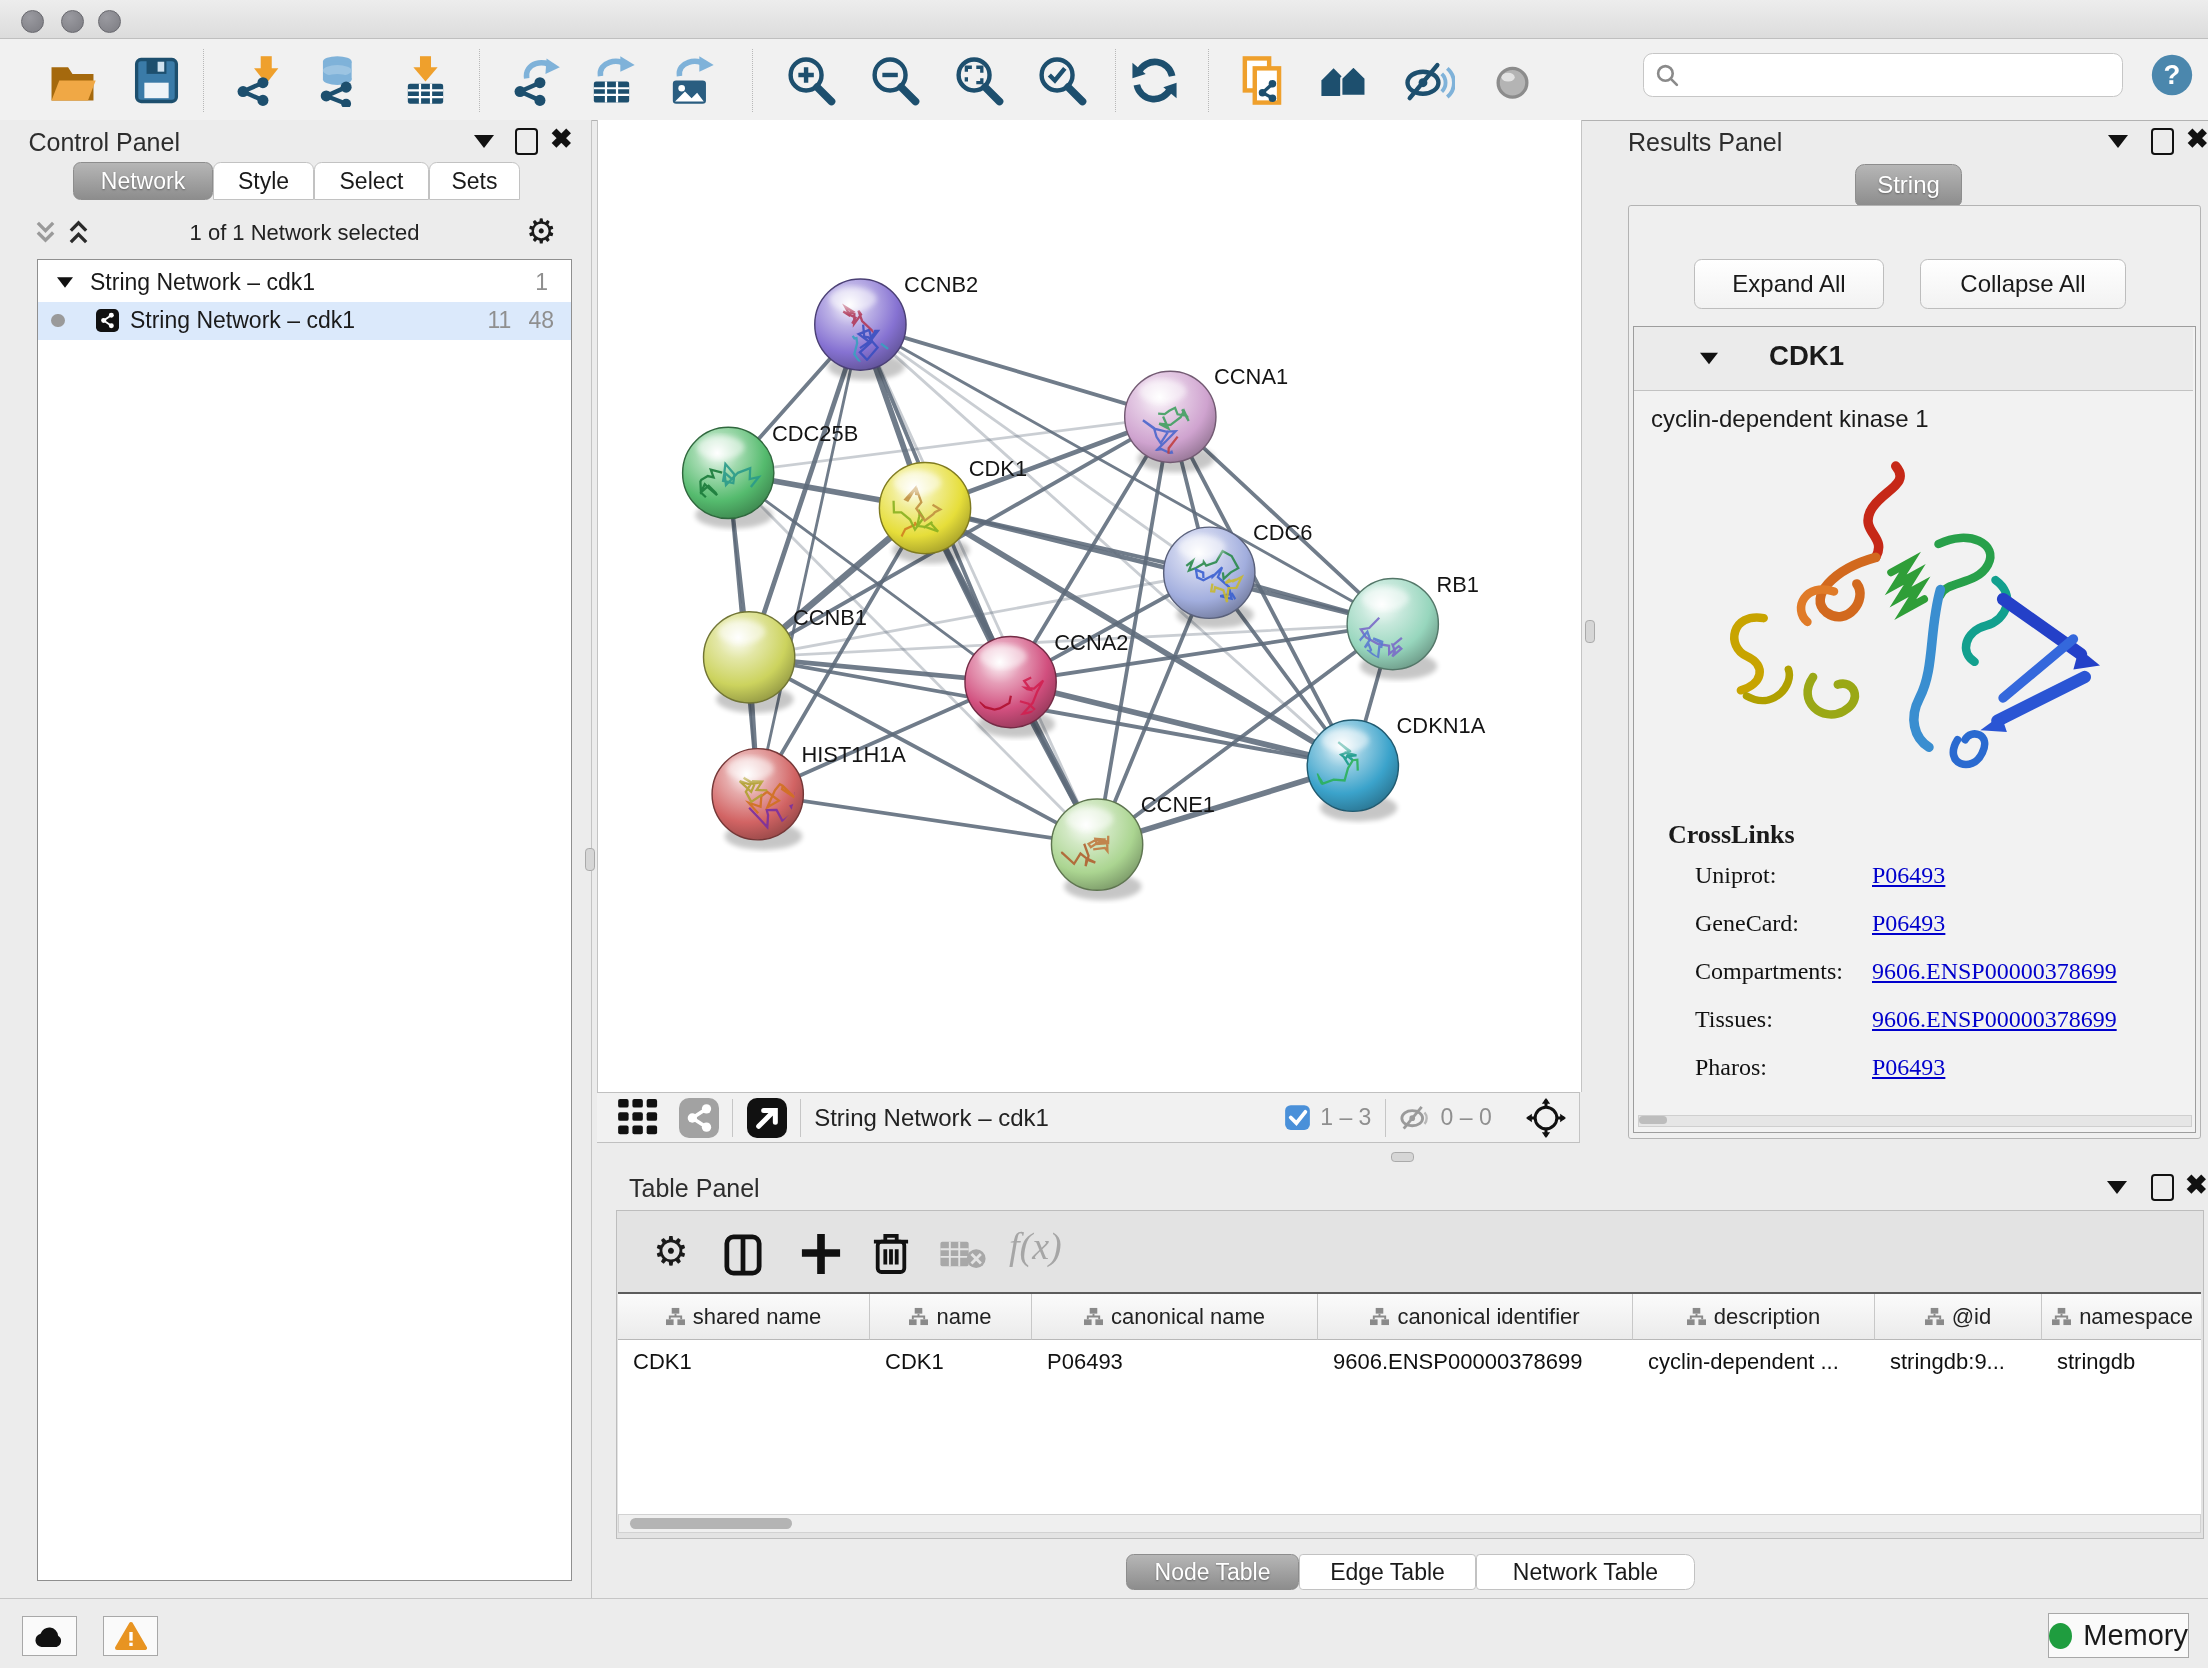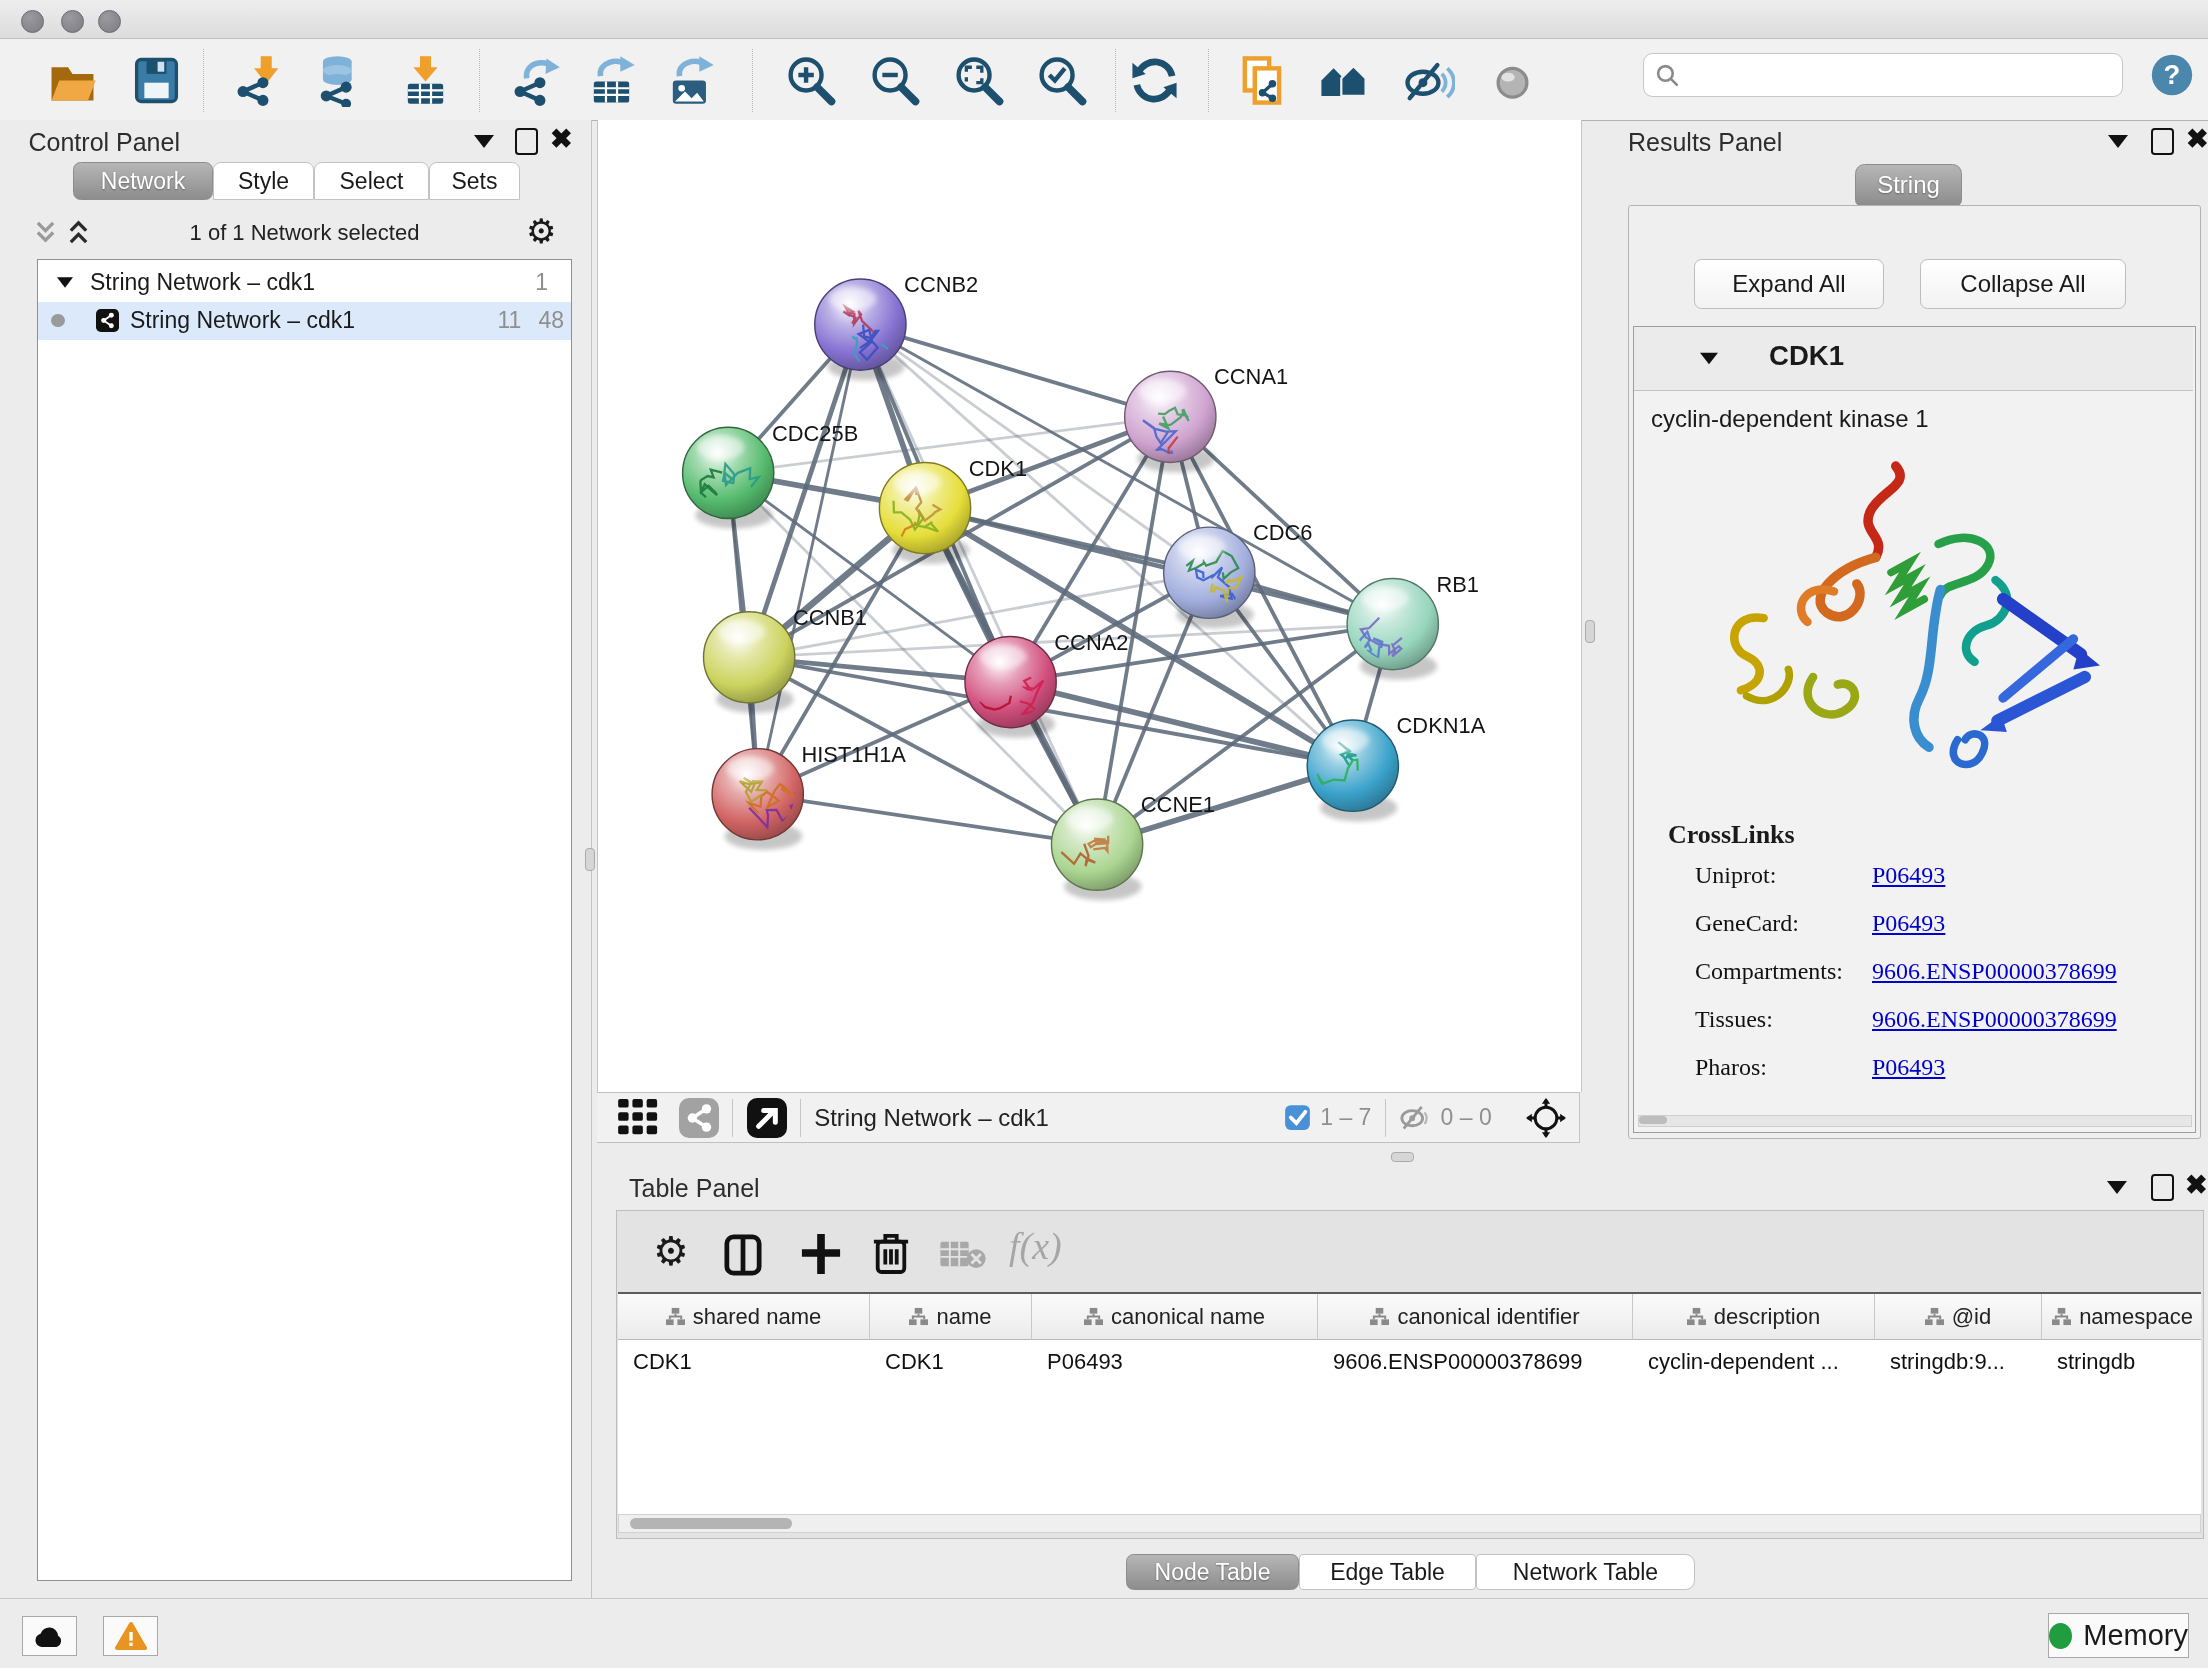--- a/index.html
+++ b/index.html
@@ -226,21 +226,21 @@
       <span style="width:13.3px;height:13.3px;border-radius:50%;background:#9a9a9a;margin-left:13.3px"></span>
       <svg style="margin-left:31px;width:23px;height:23px" viewBox="0 0 24 24">
         <rect x="0" y="0" width="24" height="24" rx="5" fill="#111"></rect>
         <circle cx="8" cy="12" r="2.6" fill="#fff"></circle>
           <circle cx="16" cy="6.5" r="2.6" fill="#fff"></circle>
           <circle cx="16" cy="17.5" r="2.6" fill="#fff"></circle>
         <path d="M8 12 L16 6.5 M8 12 L16 17.5" stroke="#fff" stroke-width="2"></path>
       </svg>
       <span style="margin-left:11.4px">String Network – cdk1</span>
       <span class="gray" style="margin-left:auto">11</span>
-      <span class="gray" style="margin-left:17px;margin-right:7px">48</span>
+      <span class="gray" style="margin-left:17px;margin-right:17px">48</span>
     </div>
   </div>
 </div>
 
 <div class="abs grip-v" style="left:585px;top:848px"></div>
 <div class="abs grip-v" style="left:1585px;top:620px"></div>
 <div class="abs grip-h" style="left:1391px;top:1152px"></div>
 
 <div class="abs" id="canvas">
   <svg id="netsvg" width="983" height="972" viewBox="0 0 1034 1022">
@@ -537,21 +537,21 @@
     <rect x="0" y="0" width="24" height="24" rx="6" fill="#111"></rect>
     <path d="M7 17 L16 8 M10 7.5 h7 v7" stroke="#fff" stroke-width="3" fill="none" stroke-linecap="round"></path>
   </svg>
   <div class="nsep"></div>
   <span style="font-size:24px;color:#222">String Network – cdk1</span>
   <div style="margin-left:auto;display:flex;align-items:center;">
     <svg style="width:27px;height:27px" viewBox="0 0 24 24">
       <rect x="1" y="1" width="22" height="22" rx="5" fill="#4a90d9"></rect>
       <path d="M6 12 l5 5 8 -10" stroke="#fff" stroke-width="3.4" fill="none" stroke-linecap="round"></path>
     </svg>
-    <span class="gray" style="font-size:23px;margin-left:9.5px">1 – 7</span>
+    <span class="gray" style="font-size:23px;margin-left:9.5px">1 – 3</span>
     <div class="nsep"></div>
     <svg style="width:34px;height:28.5px" viewBox="0 0 36 30">
       <ellipse cx="14" cy="16" rx="11" ry="8" fill="none" stroke="#9a9a9a" stroke-width="3"></ellipse>
       <circle cx="14" cy="16" r="3" fill="#9a9a9a"></circle>
       <path d="M5 27 L24 4" stroke="#9a9a9a" stroke-width="3"></path>
       <path d="M27 10 a9 9 0 0 1 0 12" fill="none" stroke="#b8b8b8" stroke-width="2.5"></path>
     </svg>
     <span class="gray" style="font-size:23px;margin-left:7.6px">0 – 0</span>
     <svg style="width:40px;height:40px;margin-left:34px;margin-right:13.3px" viewBox="0 0 48 48">
       <circle cx="24" cy="24" r="13" fill="none" stroke="#111" stroke-width="3.6"></circle>

